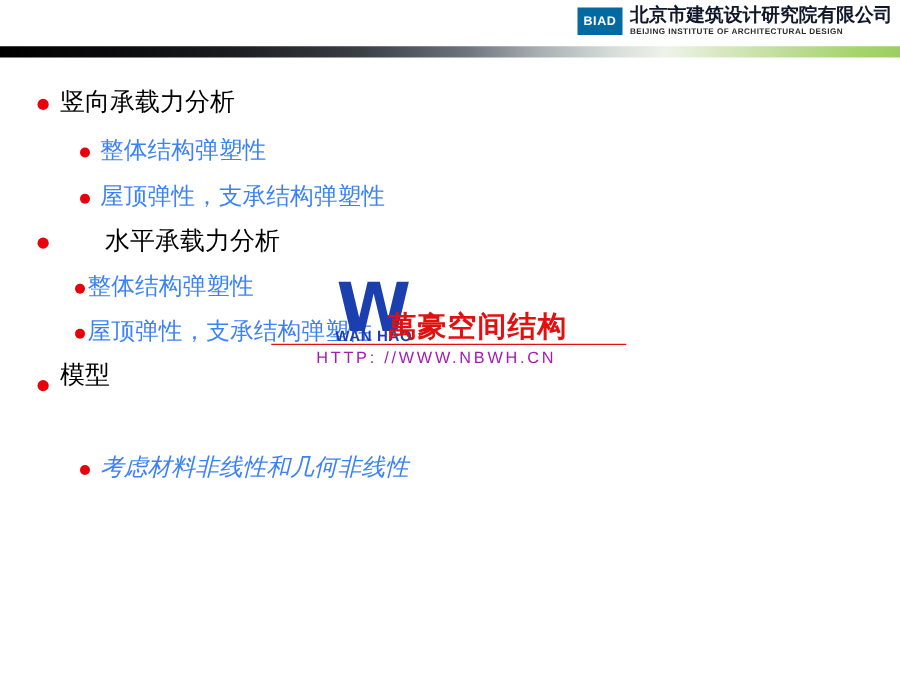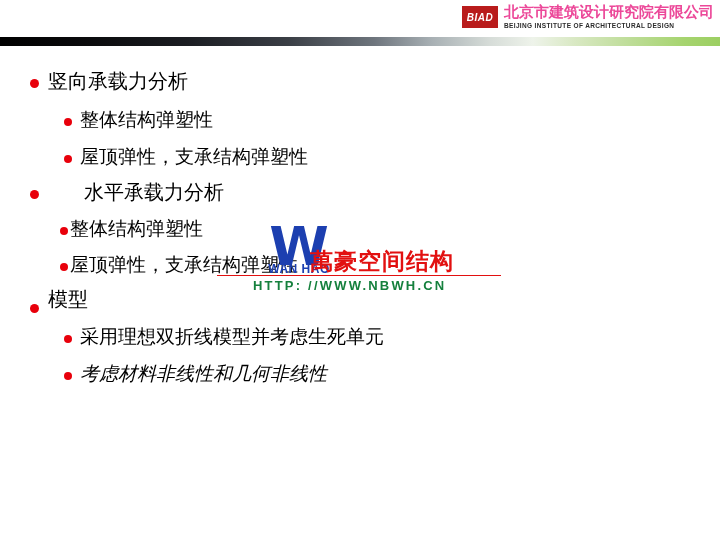--- a/index.html
+++ b/index.html
@@ -27,43 +27,42 @@
   #brand-logo {
     position: absolute;
     right: 6px;
     top: 5px;
     display: flex;
     align-items: flex-start;
   }
   #biad-mark {
     width: 36px;
     height: 22px;
-    background: #b91c1c;
+    background: #0369a1;
     color: #ffffff;
     font-size: 10px;
     font-weight: bold;
     letter-spacing: 0.5px;
     display: flex;
     align-items: center;
     justify-content: center;
     font-family: "Liberation Sans", sans-serif;
     margin-right: 6px;
     margin-top: 1px;
-    font-style: italic;
   }
   #brand-text-block {
     display: flex;
     flex-direction: column;
     justify-content: flex-start;
     line-height: 1;
   }
   #brand-cn {
     font-size: 15px;
     font-weight: bold;
-    color: #ec4899;
+    color: #0f172a;
     letter-spacing: 0px;
     font-family: "DejaVu Sans", "Liberation Sans", sans-serif;
     white-space: nowrap;
   }
   #brand-en {
     margin-top: 3px;
     font-size: 6.5px;
     font-weight: bold;
     color: #2b2b2b;
     letter-spacing: 0.35px;
@@ -120,21 +119,21 @@
   .lvl2 .dot { width: 8px; height: 8px; margin-right: 8px; }
   .lvl2b .dot { width: 8px; height: 8px; margin-right: 2px; }
 
   .lvl1 .txt {
     font-size: 20px;
     color: #000000;
     font-family: "DejaVu Sans", "Liberation Sans", sans-serif;
   }
   .lvl2 .txt, .lvl2b .txt {
     font-size: 19px;
-    color: #000000;
+    color: #3b82f6;
     font-family: "DejaVu Sans", "Liberation Sans", sans-serif;
   }
 
   
   #watermark {
     position: absolute;
     left: 213px;
     top: 224px;
     width: 292px;
     height: 76px;
@@ -182,23 +181,23 @@
     top: 51px;
     width: 284px;
     height: 1px;
     background: #e21010;
   }
   #wm-url {
     position: absolute;
     left: 40px;
     top: 54px;
     font-size: 13px;
-    font-weight: bold;
+    font-weight: normal;
     letter-spacing: 2.2px;
-    color: #15803d;
+    color: #a21caf;
     font-family: "Liberation Sans", sans-serif;
     white-space: nowrap;
   }
 </style>
 </head>
 <body>
 
 <div id="slide-header">
   <div id="brand-logo">
     <div id="biad-mark">BIAD</div>
@@ -241,24 +240,20 @@
   <div class="bullet-line lvl2b" style="left:60px; top:206px;">
     <span class="dot"></span>
     <span class="txt">屋顶弹性，支承结构弹塑性</span>
   </div>
 
   <div class="bullet-line lvl1" style="left:30px; top:240px;align-items:flex-end;">
     <span class="dot"></span>
     <span class="txt">模型</span>
   </div>
 
-  <div class="bullet-line lvl2" style="left:64px; top:278px;">
-    <span class="dot"></span>
-    <span class="txt">采用理想双折线模型并考虑生死单元</span>
-  </div>
 
   <div class="bullet-line lvl2" style="left:64px; top:315px;font-style:italic;">
     <span class="dot"></span>
     <span class="txt">考虑材料非线性和几何非线性</span>
   </div>
 
 
 </div>
 
 <div id="watermark">

